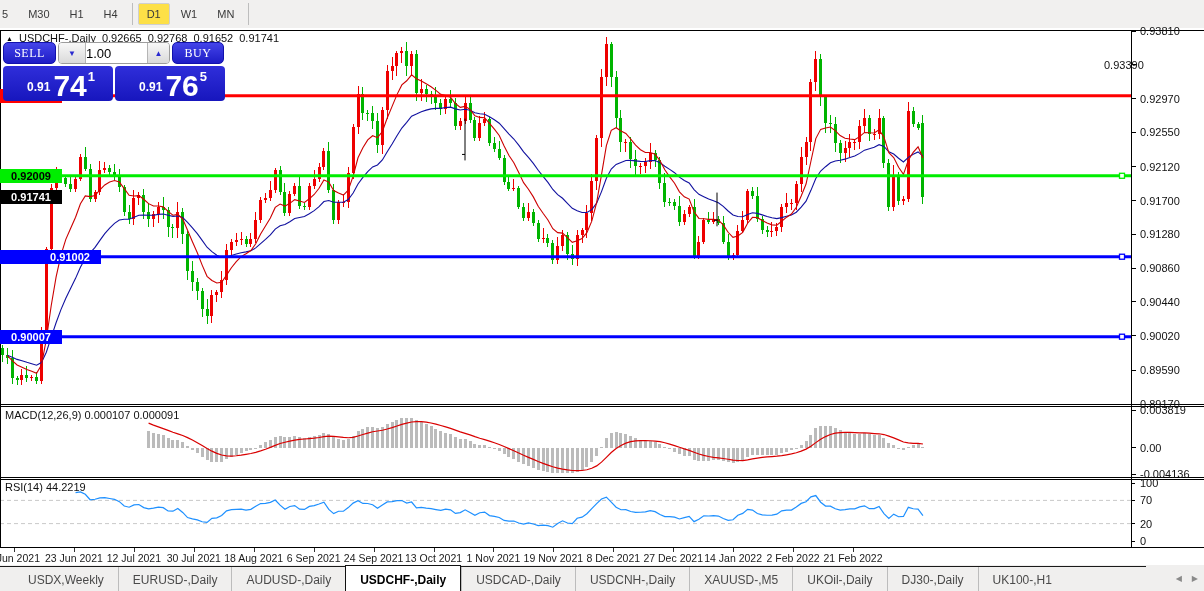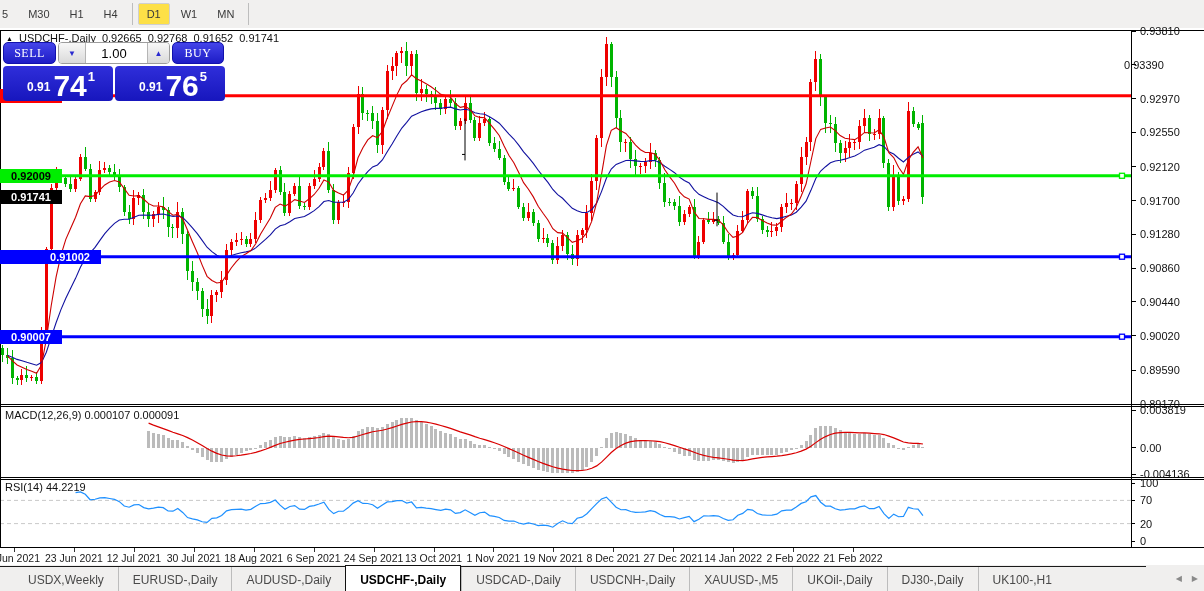--- a/index.html
+++ b/index.html
@@ -28,21 +28,21 @@
   .btn-sell,.btn-buy{width:53px;background:linear-gradient(#4444e9,#1d1cc6);color:#fff;
         border:1px solid #1111ad;border-radius:5px;font-size:12px;letter-spacing:.5px;
         display:flex;align-items:center;justify-content:center;box-sizing:border-box;cursor:pointer;font-family:Liberation Serif, serif;}
   .btn-buy{width:52px;}
   .vol-group{width:112px;margin:0 2px;background:#fff;border:1px solid #9c9c9c;border-radius:4px;
         display:flex;align-items:stretch;overflow:hidden;box-sizing:border-box;}
   .vol-btn{width:26px;background:linear-gradient(#f8f8f8,#dadada);color:#2a2ad0;font-size:8px;
         display:flex;align-items:center;justify-content:center;cursor:pointer;}
   .vol-btn.down{border-right:1px solid #b5b5b5;}
   .vol-btn.up{width:21px;border-left:1px solid #b5b5b5;}
-  input.vol{flex:1;border:none;outline:none;text-align:center;font-size:13px;padding:0 5px 0 0;
+  input.vol{flex:1;border:none;outline:none;text-align:left;font-size:13px;padding:0 5px 0 0;
         width:50px;font-family:inherit;color:#000;background:#fff;}
   .tp-row2{display:flex;margin-top:2px;}
   .price-box{width:110px;height:35px;background:linear-gradient(#2f2eda,#1716bd);border-radius:4px;color:#fff;
         display:flex;align-items:flex-end;justify-content:center;padding-bottom:1px;box-sizing:border-box;cursor:pointer;padding-left:6px;}
   .price-box.sell{margin-right:2px;}
   .pb-base{font-size:12px;font-weight:bold;margin:0 3px 6px 0;}
   .pb-big{font-size:30px;font-weight:600;line-height:28px;}
   .pb-sup{font-size:13px;font-weight:bold;margin:0 0 16px 1px;}
   
   #time-axis{position:absolute;left:0;top:548px;width:1204px;height:17px;font-size:10.5px;color:#1a1a1a;}
@@ -684,21 +684,21 @@
         <span>0.91741</span>
       </div>
       <div class="ind-lbl" style="top:379px;">MACD(12,26,9) 0.000107 0.000091</div>
       <div class="ind-lbl" style="top:451px;">RSI(14) 44.2219</div>
     <div class="line-badge" style="left: 0px; top: 65.6319px; background: rgb(255, 0, 0); color: rgb(255, 255, 255);">0.93006</div>
         <div class="line-badge" style="left: 0px; top: 145.779px; background: rgb(0, 238, 0); color: rgb(0, 0, 0);">0.92009</div>
         <div class="line-badge" style="left: 0px; top: 226.729px; background: rgb(0, 0, 255); color: rgb(255, 255, 255); padding-left: 39px;">0.91002</div>
         <div class="line-badge" style="left: 0px; top: 306.715px; background: rgb(0, 0, 255); color: rgb(255, 255, 255);">0.90007</div>
         <div class="line-badge" style="left: 0px; top: 167.323px; background: rgb(0, 0, 0); color: rgb(255, 255, 255);">0.91741</div>
         <div class="axis-lbl" style="left: 1140px; top: 1px;">0.93810</div>
-        <div class="axis-lbl" style="left: 1104px; top: 34.7629px; margin-left: 20px;">0.93390</div>
+        <div class="axis-lbl" style="left: 1104px; top: 34.7629px;">0.93390</div>
         <div class="axis-lbl" style="left: 1140px; top: 68.5259px;">0.92970</div>
         <div class="axis-lbl" style="left: 1140px; top: 102.289px;">0.92550</div>
         <div class="axis-lbl" style="left: 1140px; top: 136.856px;">0.92120</div>
         <div class="axis-lbl" style="left: 1140px; top: 170.619px;">0.91700</div>
         <div class="axis-lbl" style="left: 1140px; top: 204.381px;">0.91280</div>
         <div class="axis-lbl" style="left: 1140px; top: 238.144px;">0.90860</div>
         <div class="axis-lbl" style="left: 1140px; top: 271.907px;">0.90440</div>
         <div class="axis-lbl" style="left: 1140px; top: 305.67px;">0.90020</div>
         <div class="axis-lbl" style="left: 1140px; top: 340.237px;">0.89590</div>
         <div class="axis-lbl" style="left: 1140px; top: 374px;">0.89170</div>

